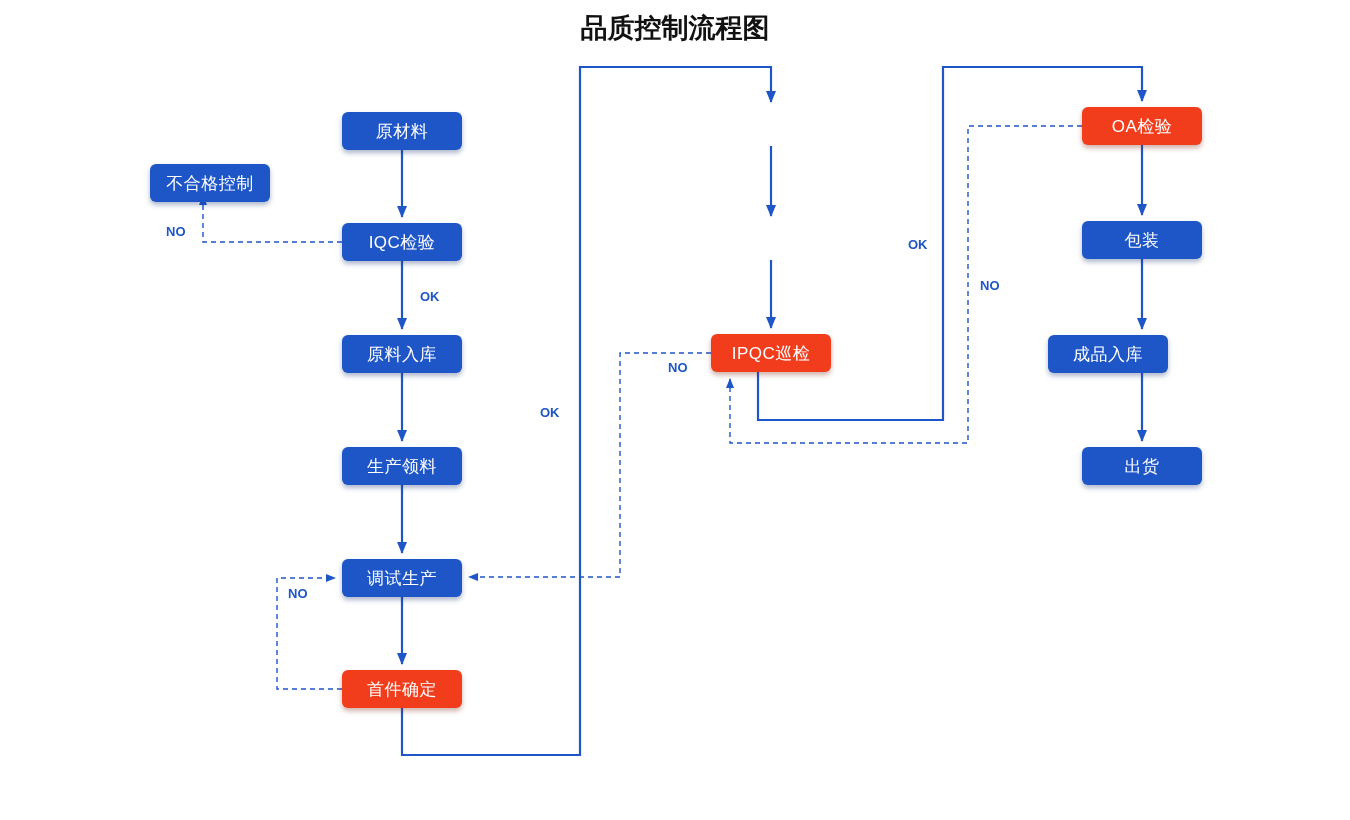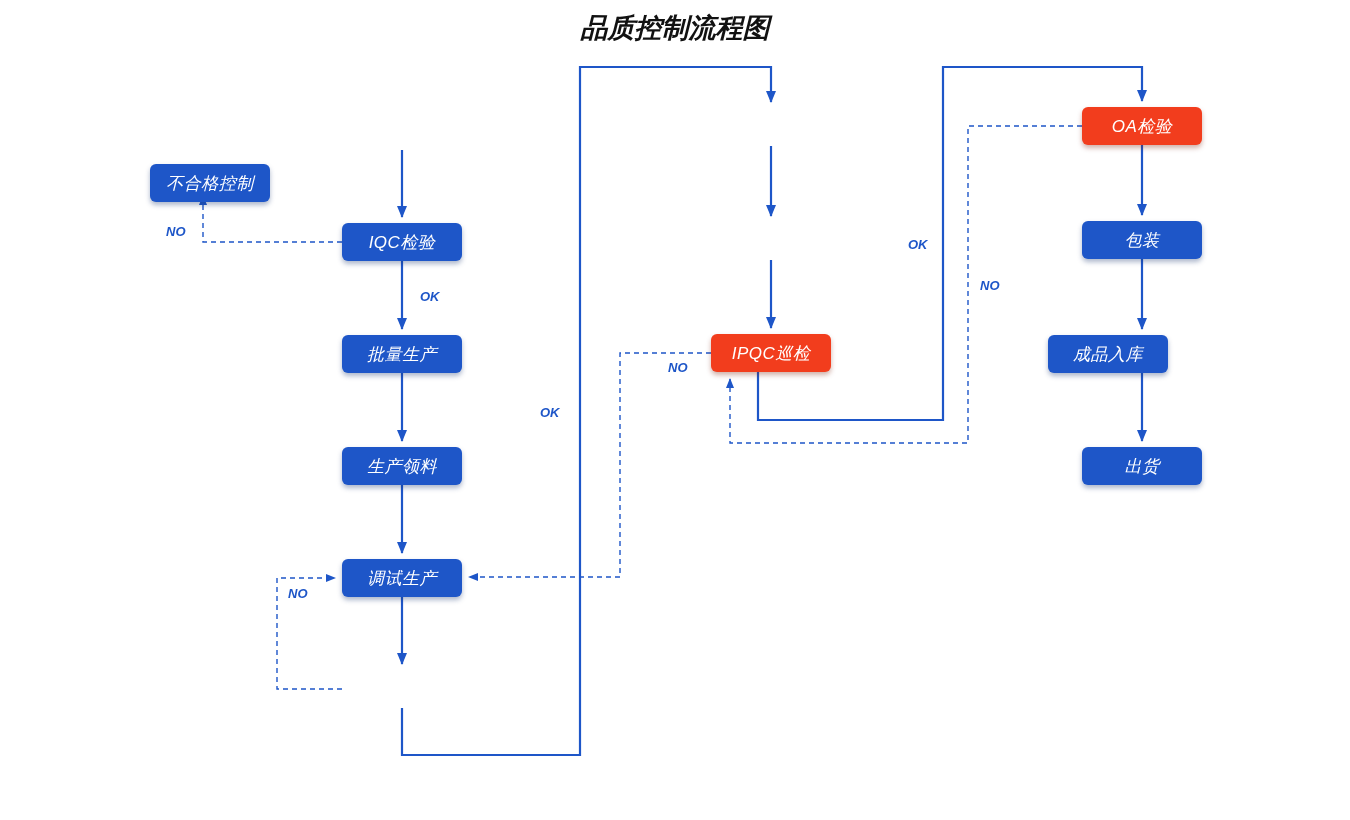--- a/index.html
+++ b/index.html
@@ -2,21 +2,20 @@
 <html style="--primary: #1e56c8; --danger: #f23d1d; --line: #1e56c8;"><head>
 <meta charset="utf-8">
 <style>
   html,body { margin:0; padding:0; background:#ffffff; }
   .canvas {
     position:relative;
     width:1350px; height:820px;
     background:#ffffff;
     overflow:hidden;
     font-family:"Liberation Sans","DejaVu Sans",sans-serif;
-    font-style:italic;
   }
   .title {
     position:absolute;
     top:10px; left:0; width:100%;
     text-align:center;
     font-family:"Liberation Serif","DejaVu Serif",serif;
     font-size:27px;
     font-weight:600;
     color:#111111;
   }
@@ -80,25 +79,27 @@
 
     <text class="edge-label" x="166" y="236">NO</text>
     <text class="edge-label" x="420" y="301">OK</text>
     <text class="edge-label" x="540" y="417">OK</text>
     <text class="edge-label" x="288" y="598">NO</text>
     <text class="edge-label" x="668" y="372">NO</text>
     <text class="edge-label" x="908" y="249">OK</text>
     <text class="edge-label" x="980" y="290">NO</text>
   </svg>
 
+  <div class="node" style="left:342px;top:112px">原材料</div>
   <div class="node" style="left:150px;top:164px">不合格控制</div>
   <div class="node" style="left:342px;top:223px">IQC检验</div>
-  <div class="node" style="left:342px;top:335px">批量生产</div>
+  <div class="node" style="left:342px;top:335px">原料入库</div>
   <div class="node" style="left:342px;top:447px">生产领料</div>
   <div class="node" style="left:342px;top:559px">调试生产</div>
+  <div class="node danger" style="left:342px;top:670px">首件确定</div>
 
   <div class="node danger" style="left:711px;top:334px">IPQC巡检</div>
 
   <div class="node danger" style="left:1082px;top:107px">OA检验</div>
   <div class="node" style="left:1082px;top:221px">包装</div>
   <div class="node" style="left:1048px;top:335px">成品入库</div>
   <div class="node" style="left:1082px;top:447px">出货</div>
 
 </div>
 

